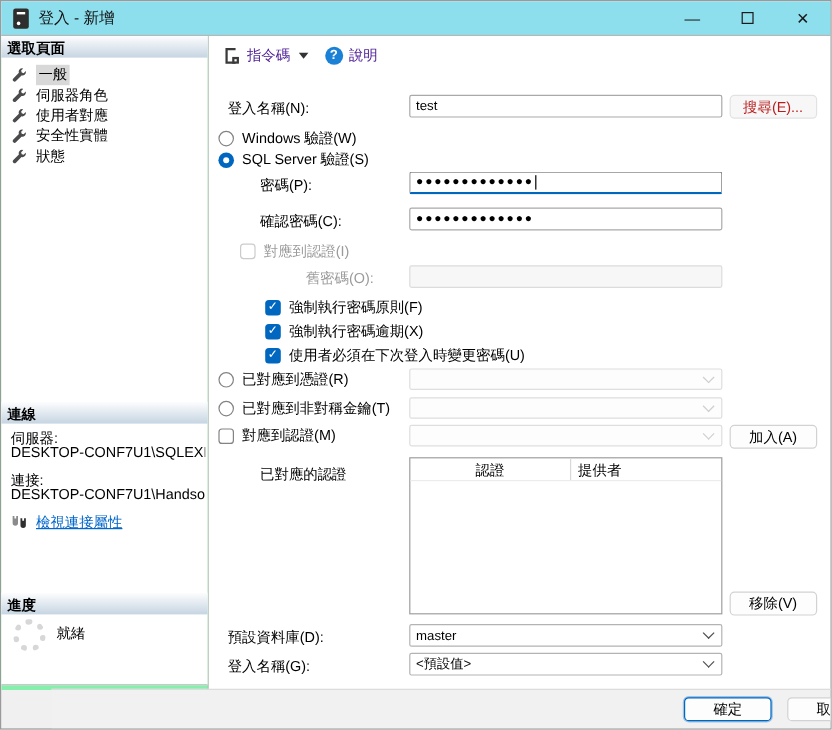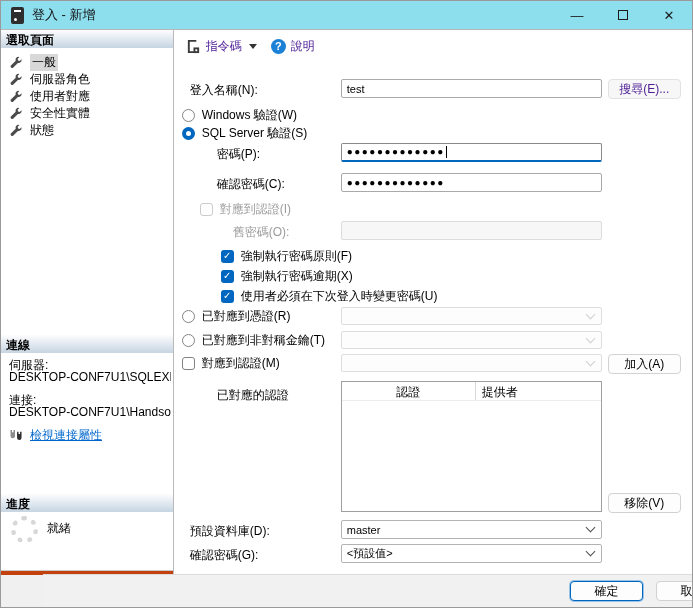--- a/index.html
+++ b/index.html
@@ -11,21 +11,21 @@
   .title-icon { width:13px; height:17px; margin:0 8px 0 10px; background:#2e2e2e; border-radius:2px; position:relative; }
   .title-icon::before { content:""; position:absolute; left:3px; top:3px; width:7px; height:2px; background:#fff; }
   .title-icon::after { content:""; position:absolute; left:3px; top:11px; width:3px; height:3px; background:#fff; border-radius:50%; }
   .title-text { font-size:13px; color:#111; }
   .title-controls { margin-left:auto; display:flex; height:100%; }
   .tc { width:46px; display:flex; align-items:center; justify-content:center; font-size:13px; color:#1a1a1a; cursor:default; }
   .tc-max-box { width:10px; height:10px; border:1.3px solid #1a1a1a; }
 
   
   .bodyrow { display:flex; height:545px; background:#f0f0f0; }
-  .sidebar { width:173px; border-right:1px solid #b9b9b9; position:relative; background:#c2410c; }
+  .sidebar { width:173px; border-right:1px solid #b9b9b9; position:relative; background:#86efac; }
   .side-panel { position:absolute; top:0; left:0; width:172px; height:541px; background:#fff; border-bottom:1px solid #c9c9c9; }
   .side-header { position:absolute; left:0; width:172px; height:18px; background:linear-gradient(#fdfdfe,#c6d5e2); font-size:12px; font-weight:bold; color:#000; padding:2px 0 0 5px; }
   .side-item { position:absolute; left:8px; display:flex; align-items:center; gap:8px; font-size:12px; color:#000; height:16px; }
   .side-item .lbl-sel { background:#d8d8d8; padding:0 2px; }
   .wrench { width:13px; height:13px; flex:none; }
   .side-text { position:absolute; left:8px; font-size:12px; color:#000; white-space:nowrap; overflow:hidden; width:162px; }
   .conn-link { position:absolute; left:8px; display:flex; align-items:center; gap:6px;text-align:right; }
   .conn-link a { font-size:12px; color:#0066cc; text-decoration:underline; cursor:pointer; }
   .spinner { position:absolute; width:27px; height:27px; border:5px dotted #d7d7d7; border-radius:50%; }
 
@@ -48,21 +48,21 @@
   .fld.disabled { background:#f7f7f7; border-color:#dcdcdc; }
   .dots { font-size:10px; letter-spacing:1.5px; line-height:1; }
   .caret { width:1px; height:12px; background:#000; margin-left:1px; }
 
   .combo { position:absolute; left:167px; width:261px; height:18px; background:#fff; border:1px solid #b3b3b3; border-radius:2px; display:flex; align-items:center; justify-content:space-between; padding:0 7px 0 5px; font-size:11px; }
   .combo.disabled { border-color:#dedede; background:#fdfdfd; }
   .chev { width:7px; height:7px; border-right:1.4px solid #4f4f4f; border-bottom:1.4px solid #4f4f4f; transform:rotate(45deg); margin-top:-4px; flex:none; }
   .combo.disabled .chev { border-color:#cfcfcf; }
 
   .btn { position:absolute; height:20px; width:73px; background:#fdfdfd; border:1px solid #d2d2d2; border-radius:4px; font-size:12px; color:#000; display:flex; align-items:center; justify-content:center; font-family:inherit; }
-  .btn.disabled { color:#4c1d95; background:#f7f7f7; border-color:#e2e2e2; }
+  .btn.disabled { color:#b91c1c; background:#f7f7f7; border-color:#e2e2e2; }
   .btn.default { border:1px solid #0067c0; box-shadow:0 0 0 1px #9cc3e5; }
 
   .ctl-row { position:absolute; display:flex; align-items:center; gap:7px; font-size:12px; color:#000; height:16px; }
   .radio { width:13px; height:13px; border-radius:50%; flex:none; position:relative; }
   .radio.un { border:1px solid #838383; background:#fff; }
   .radio.sel { background:#0067c0; }
   .radio.sel::after { content:""; position:absolute; left:4px; top:4px; width:5px; height:5px; border-radius:50%; background:#fff; }
   .cb { width:13px; height:13px; border-radius:3px; flex:none; display:flex; align-items:center; justify-content:center; font-size:10px; line-height:1; color:#fff; }
   .cb.checked { background:#0067c0; }
   .cb.checked::after { content:"✓"; }
@@ -195,21 +195,21 @@
       <div class="abs lab" style="left:43px;top:146px">確認密碼(C):</div>
       <div class="fld" style="top:143px">
         <span class="dots">●●●●●●●●●●●●●</span>
       </div>
 
       <div class="ctl-row lab-dis" style="left:26px;top:171px">
         <span class="cb dis"></span>
         <span class="lab-dis">對應到認證(I)</span>
       </div>
 
-      <div class="abs lab lab-dis" style="left:59px;top:194px">舊密碼(O):</div>
+      <div class="abs lab lab-dis" style="left:81px;top:194px">舊密碼(O):</div>
       <div class="fld disabled" style="top:191px"></div>
 
       <div class="ctl-row" style="left:47px;top:218px">
         <span class="cb checked"></span>
         <span>強制執行密碼原則(F)</span>
       </div>
       <div class="ctl-row" style="left:47px;top:238px">
         <span class="cb checked"></span>
         <span>強制執行密碼逾期(X)</span>
       </div>
@@ -254,21 +254,21 @@
         </div>
       </div>
       <button class="btn" style="left:434px;top:463px">移除(V)</button>
 
       <div class="abs lab" style="left:16px;top:493px">預設資料庫(D):</div>
       <div class="combo" style="top:490px;height:19px">
         <span>master</span>
         <span class="chev"></span>
       </div>
 
-      <div class="abs lab" style="left:16px;top:517px">確認密碼(G):</div>
+      <div class="abs lab" style="left:16px;top:517px">登入名稱(G):</div>
       <div class="combo" style="top:514px;height:19px">
         <span>&lt;預設值&gt;</span>
         <span class="chev"></span>
       </div>
 
     </div>
   </div>
 
   <div class="footer">
     <button class="btn default" style="left:527px;top:6px">確定</button>

